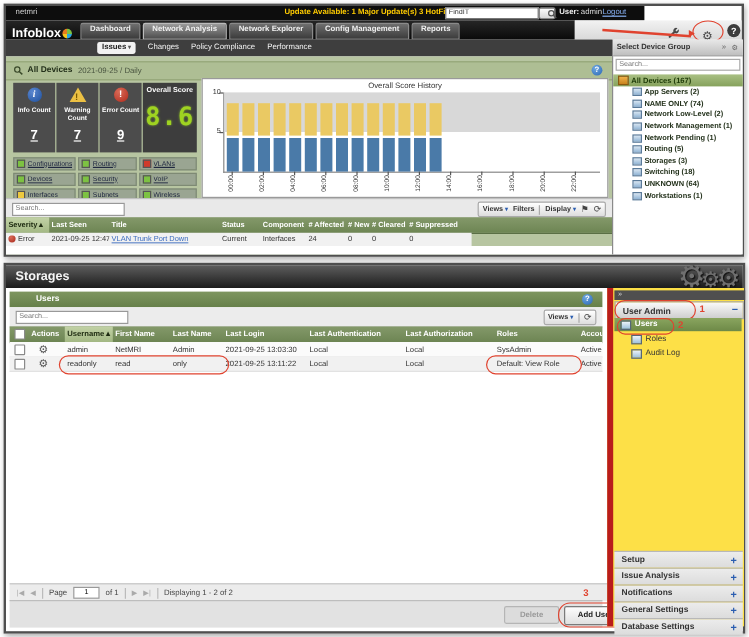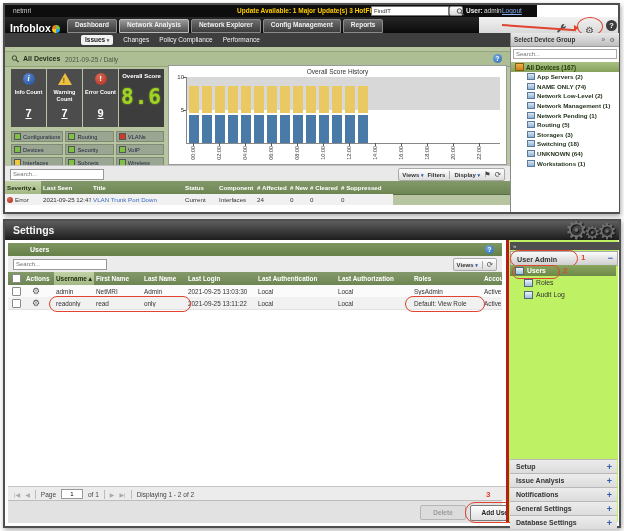--- a/index.html
+++ b/index.html
@@ -123,21 +123,21 @@
   .pag-ico{color:#5a7aa0;font-size:6px;cursor:pointer;}
   .pag-ico.dis{color:#aaa;}
   .pag-sep{width:1px;height:9px;background:#bbb;}
   .page-input{width:20px;height:8px;font-size:6px;border:1px solid #999;text-align:center;padding:0;}
   .footer-bar{position:absolute;left:3px;top:260px;width:494px;height:22px;background:#e2e2e2;border-top:1px solid #bdbdbd;}
   .btn{position:absolute;height:13px;font-size:6.5px;font-weight:bold;text-align:center;border-radius:2px;cursor:pointer;}
   .btn-delete{left:412px;top:4px;width:44px;line-height:13px;background:#dcdcdc;border:1px solid #b5b5b5;color:#9a9a9a;}
   .btn-add{left:462px;top:3.5px;width:50px;line-height:14px;height:14px;background:linear-gradient(#fdfdfd,#e0e0e0);border:1px solid #7a7a7a;color:#222;}
 
   
-  .sidebar{position:absolute;left:501px;top:19px;width:109px;height:282px;background:#bef264;border-left:3px solid #b91c1c;}
+  .sidebar{position:absolute;left:501px;top:19px;width:109px;height:282px;background:#fde047;border-left:5px solid #b91c1c;}
   .sb-collapse{position:absolute;left:1px;top:2px;width:106px;height:8px;background:#4f4f4f;color:#ddd;font-size:6px;line-height:8px;padding-left:3px;}
   .sb-header{position:absolute;left:1px;top:11px;width:106px;height:13px;background:linear-gradient(#fafafa,#cfcfcf);border:1px solid #aaa;}
   .sb-header-label{position:absolute;left:6px;top:3px;font-size:7.2px;font-weight:bold;color:#333;}
   .sb-toggle{position:absolute;right:4px;top:1px;font-size:9px;color:#2a5db0;font-weight:bold;cursor:pointer;}
   .sb-items{position:absolute;left:1px;top:25px;width:106px;}
   .sb-item{height:11px;display:flex;align-items:center;gap:3px;padding-left:6px;cursor:pointer;}
   .sb-item.selected{background:linear-gradient(#8aa55f,#6d8947);}
   .sb-item.selected .sb-item-label{color:#fff;font-weight:bold;}
   .sb-item.selected{padding-left:5px;}
   .sb-ico{width:7px;height:6px;background:linear-gradient(#eef4fa,#9cc0dd);border:1px solid #567;flex:0 0 auto;}
@@ -446,21 +446,21 @@
               <span class="node-ico"></span>
               <span class="tree-item-label">Workstations (1)</span>
             </div>
           </div>
       </div>
     </div>
   </div>
 
   <div class="panel" id="bottom-panel">
     <div class="set-titlebar">
-      <span class="set-title">Settings</span>
+      <span class="set-title">Storages</span>
       <div class="gears">
         <span style="font-size:26px;">⚙</span><span style="font-size:18px;margin-left:-4px;">⚙</span><span style="font-size:22px;margin-left:-3px;">⚙</span>
       </div>
     </div>
 
     <div class="left-area">
       <div class="users-bar">
         <span class="users-bar-title">Users</span>
         <div class="q-blue abs" style="right:8px;top:2px;">?</div>
       </div>

